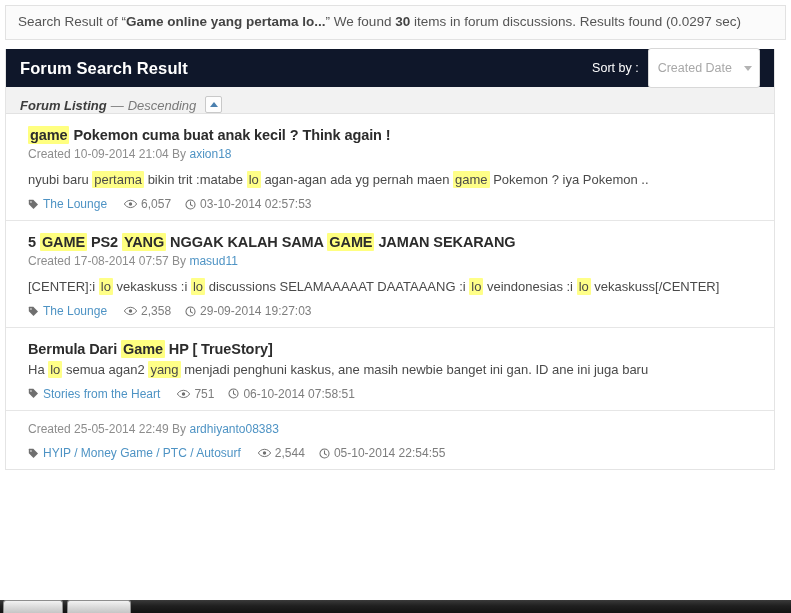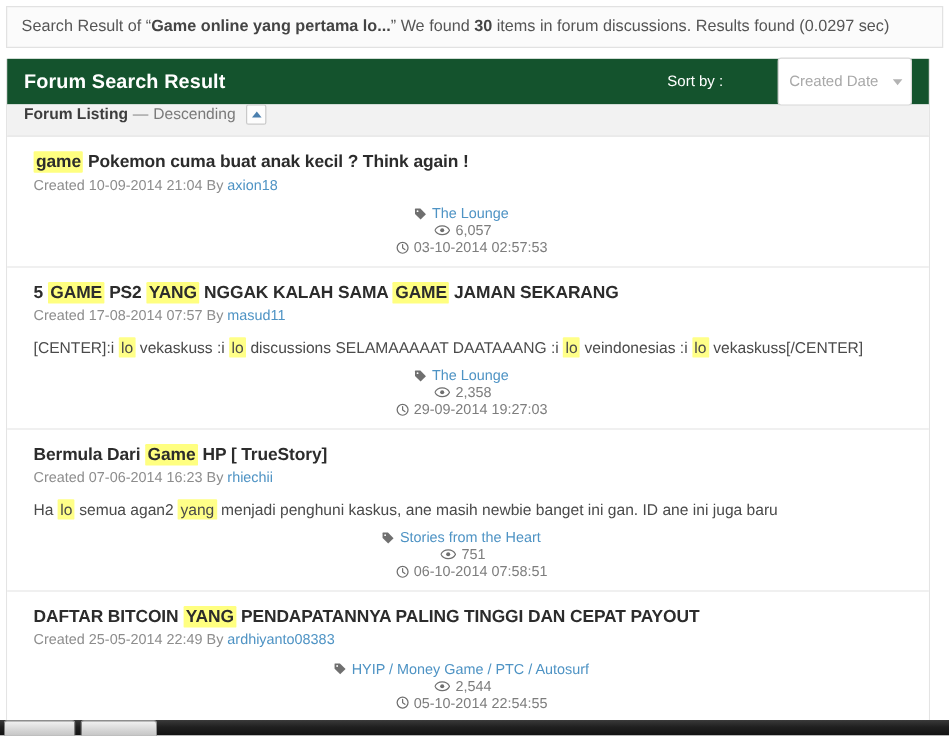--- a/index.html
+++ b/index.html
@@ -35,21 +35,21 @@
   .notice b { color: #444444; font-weight: bold; text-align: center; }
 
   
   .panel {
     margin: 9px 16px 0 5px;
     border: 1px solid #e4e4e4;
     border-top: none;
     background: #ffffff;
   }
   .panel-head {
-    background: #14532d;
+    background: #0f172a;
     height: 38px;
     display: flex;
     align-items: center;
     justify-content: space-between;
     padding: 0 14px 0 14px;
     box-sizing: border-box;
   }
   .panel-title {
     color: #ffffff;
     font-size: 16.5px;
@@ -69,44 +69,44 @@
     background: #ffffff;
     border: 1px solid #d8d8d8;
     border-radius: 3px;
     height: 40px;
     min-width: 104px;
     display: flex;
     align-items: center;
     justify-content: space-between;
     padding: 0 7px 0 9px;
     box-sizing: border-box;
-    margin-left: 36px;
   }
   .sort-select-value {
     color: #a8a8a8;
     font-size: 12.5px;
   }
   .caret-down {
     width: 0; height: 0;
     border-left: 4.5px solid transparent;
     border-right: 4.5px solid transparent;
     border-top: 5px solid #b3b3b3;
     margin-left: 12px;
   }
 
   
   .sub-head {
     background: #f2f2f2;
     border-bottom: 1px solid #e2e2e2;
     height: 26px;
     display: flex;
-    align-items: flex-start;
+    align-items: flex-end;
     padding: 0 0 0 14px;
     font-size: 13px;
     color: #7a7a7a;
+    font-style: italic;
   }
   .sub-head b { color: #3d3d3d; font-weight: bold; margin-right: 3px; }
   .sub-head .dash { margin: 0 4px 0 1px; color: #8a8a8a; }
   .sub-head .dir { color: #7a7a7a; }
   .collapse-btn {
     margin-left: 9px;
     width: 15px; height: 15px;
     border: 1px solid #c9c9c9;
     background: #fdfdfd;
     border-radius: 2px;
@@ -148,21 +148,20 @@
     font-size: 13px;
     color: #4a4a4a;
     line-height: 1.45;
     margin-bottom: 7px;
   }
   .r-meta {
     display: flex;
     align-items: center;
     font-size: 12px;
     color: #7d7d7d;
-    flex-direction: column;
   }
   .meta-cat {
     color: #4e93c4;
     margin-right: 17px;
     display: inline-flex;
     align-items: center;
   }
   .meta-views, .meta-time {
     display: inline-flex;
     align-items: center;
@@ -237,20 +236,21 @@
       <span class="dir">Descending</span>
     <span class="collapse-btn">
       <span class="caret-up"></span>
     </span>
   </div>
 
   <div class="results">
       <div class="result">
         <div class="r-title"><mark class="hl">game</mark><span> Pokemon cuma buat anak kecil ? Think again !</span></div>
         <div class="r-created"><span>Created </span><span>10-09-2014 21:04</span><span> By </span><a class="r-author" href="#" style="text-decoration:none">axion18</a></div>
+        <div class="r-snippet"><span>nyubi baru </span><mark class="hl">pertama</mark><span> bikin trit :matabe </span><mark class="hl">lo</mark><span> agan-agan ada yg pernah maen </span><mark class="hl">game</mark><span> Pokemon ? iya Pokemon ..</span></div>
         <div class="r-meta">
           <a class="meta-cat" href="#" style="text-decoration:none">
             <span class="ico">
               <svg width="11" height="11" viewBox="0 0 16 16">
                 <path d="M1.5 1.2h6.2l6.8 6.8-6.5 6.5L1.2 7.7V1.9z" fill="#6f6f6f"></path>
                 <circle cx="4.3" cy="4.3" r="1.15" fill="#ffffff"></circle>
               </svg>
             </span>
             <span>The Lounge</span>
           </a>
@@ -303,21 +303,20 @@
                 <circle cx="8" cy="8" r="6.6" fill="none" stroke="#6f6f6f" stroke-width="1.5"></circle>
                 <path d="M8 4.2V8.2l2.8 1.9" fill="none" stroke="#6f6f6f" stroke-width="1.5" stroke-linecap="round"></path>
               </svg>
             </span>
             <span>29-09-2014 19:27:03</span>
           </span>
         </div>
       </div>
       <div class="result">
         <div class="r-title"><span>Bermula Dari </span><mark class="hl">Game</mark><span> HP [ TrueStory]</span></div>
-        <div class="r-created"><span>Created </span><span>07-06-2014 16:23</span><span> By </span><a class="r-author" href="#" style="text-decoration:none">rhiechii</a></div>
         <div class="r-snippet"><span>Ha </span><mark class="hl">lo</mark><span> semua agan2 </span><mark class="hl">yang</mark><span> menjadi penghuni kaskus, ane masih newbie banget ini gan. ID ane ini juga baru</span></div>
         <div class="r-meta">
           <a class="meta-cat" href="#" style="text-decoration:none">
             <span class="ico">
               <svg width="11" height="11" viewBox="0 0 16 16">
                 <path d="M1.5 1.2h6.2l6.8 6.8-6.5 6.5L1.2 7.7V1.9z" fill="#6f6f6f"></path>
                 <circle cx="4.3" cy="4.3" r="1.15" fill="#ffffff"></circle>
               </svg>
             </span>
             <span>Stories from the Heart</span>
@@ -336,21 +335,20 @@
               <svg width="11" height="11" viewBox="0 0 16 16">
                 <circle cx="8" cy="8" r="6.6" fill="none" stroke="#6f6f6f" stroke-width="1.5"></circle>
                 <path d="M8 4.2V8.2l2.8 1.9" fill="none" stroke="#6f6f6f" stroke-width="1.5" stroke-linecap="round"></path>
               </svg>
             </span>
             <span>06-10-2014 07:58:51</span>
           </span>
         </div>
       </div>
       <div class="result">
-        <div class="r-title"><span>DAFTAR BITCOIN </span><mark class="hl">YANG</mark><span> PENDAPATANNYA PALING TINGGI DAN CEPAT PAYOUT</span></div>
         <div class="r-created"><span>Created </span><span>25-05-2014 22:49</span><span> By </span><a class="r-author" href="#" style="text-decoration:none">ardhiyanto08383</a></div>
         <div class="r-meta">
           <a class="meta-cat" href="#" style="text-decoration:none">
             <span class="ico">
               <svg width="11" height="11" viewBox="0 0 16 16">
                 <path d="M1.5 1.2h6.2l6.8 6.8-6.5 6.5L1.2 7.7V1.9z" fill="#6f6f6f"></path>
                 <circle cx="4.3" cy="4.3" r="1.15" fill="#ffffff"></circle>
               </svg>
             </span>
             <span>HYIP / Money Game / PTC / Autosurf</span>

